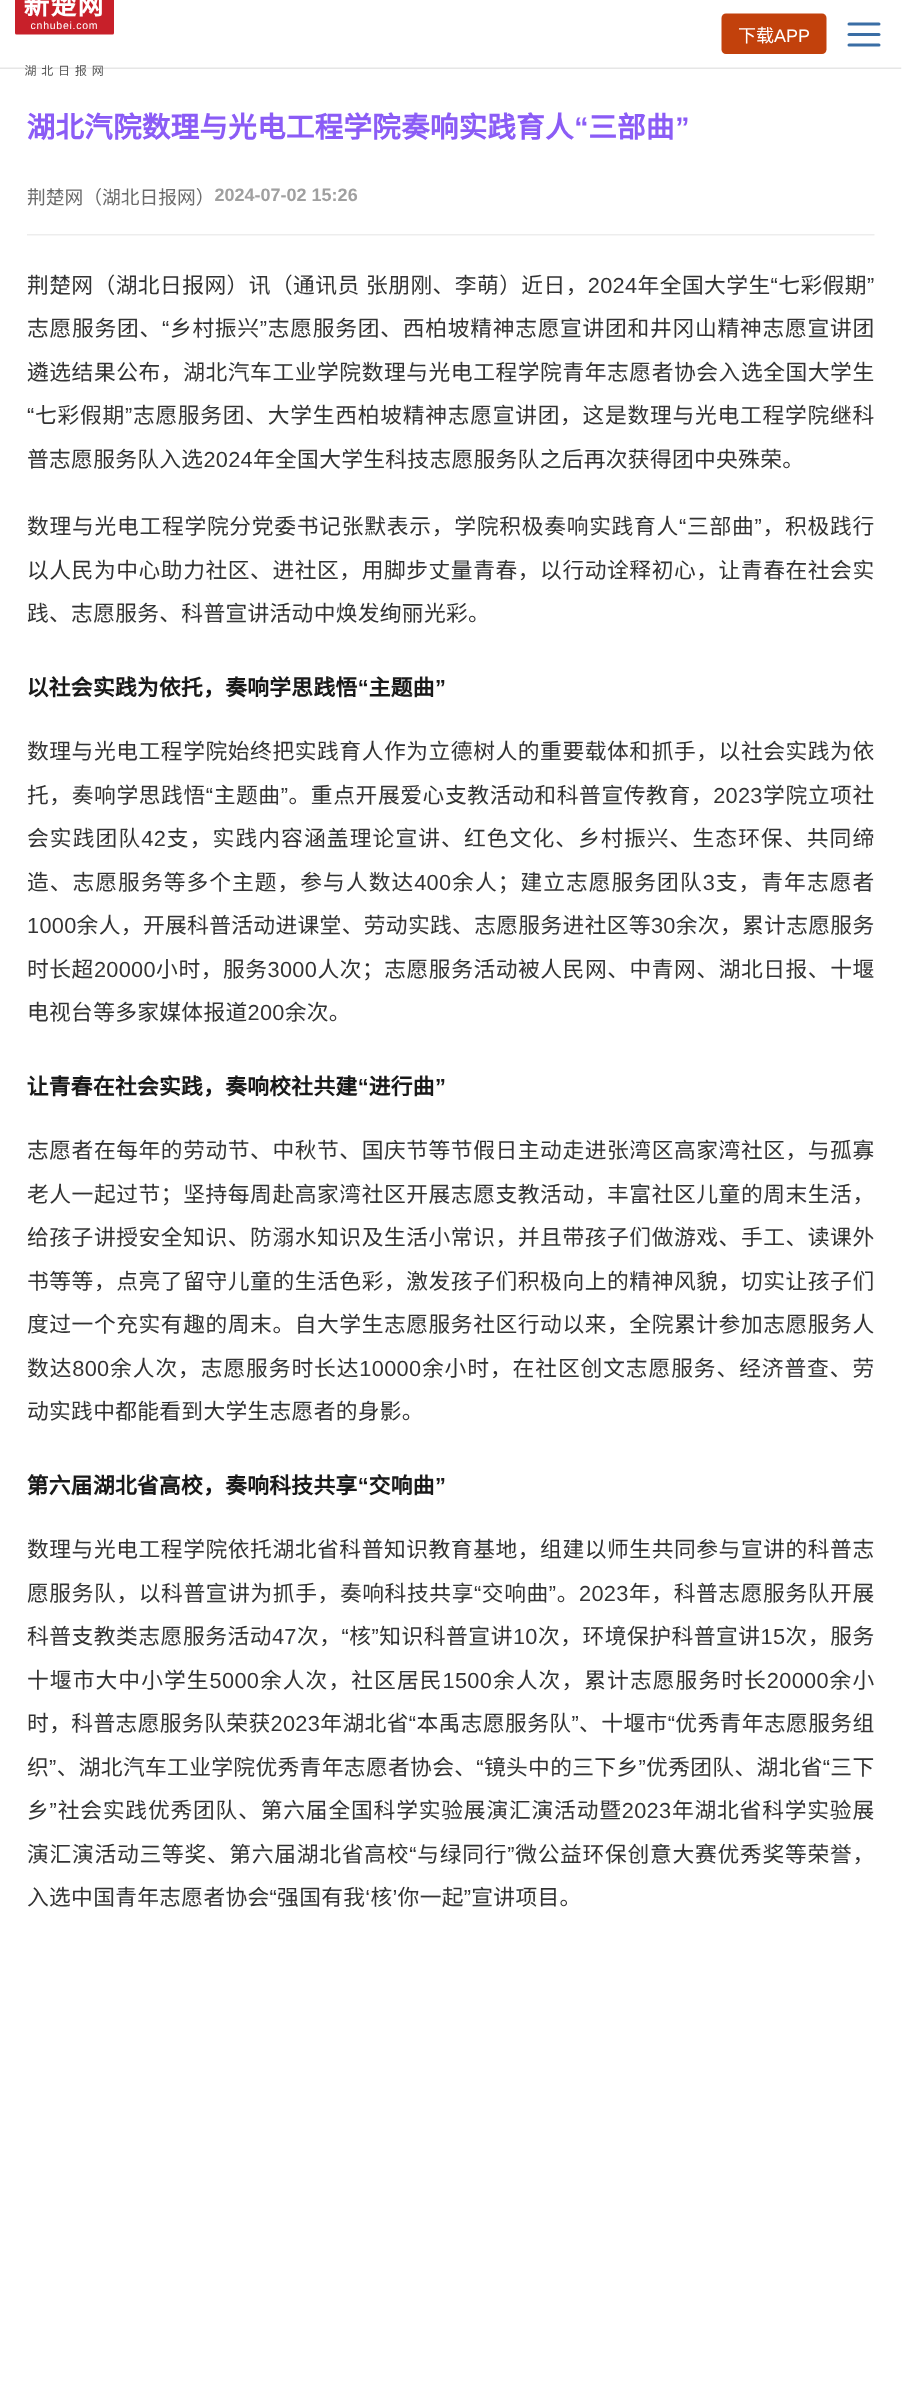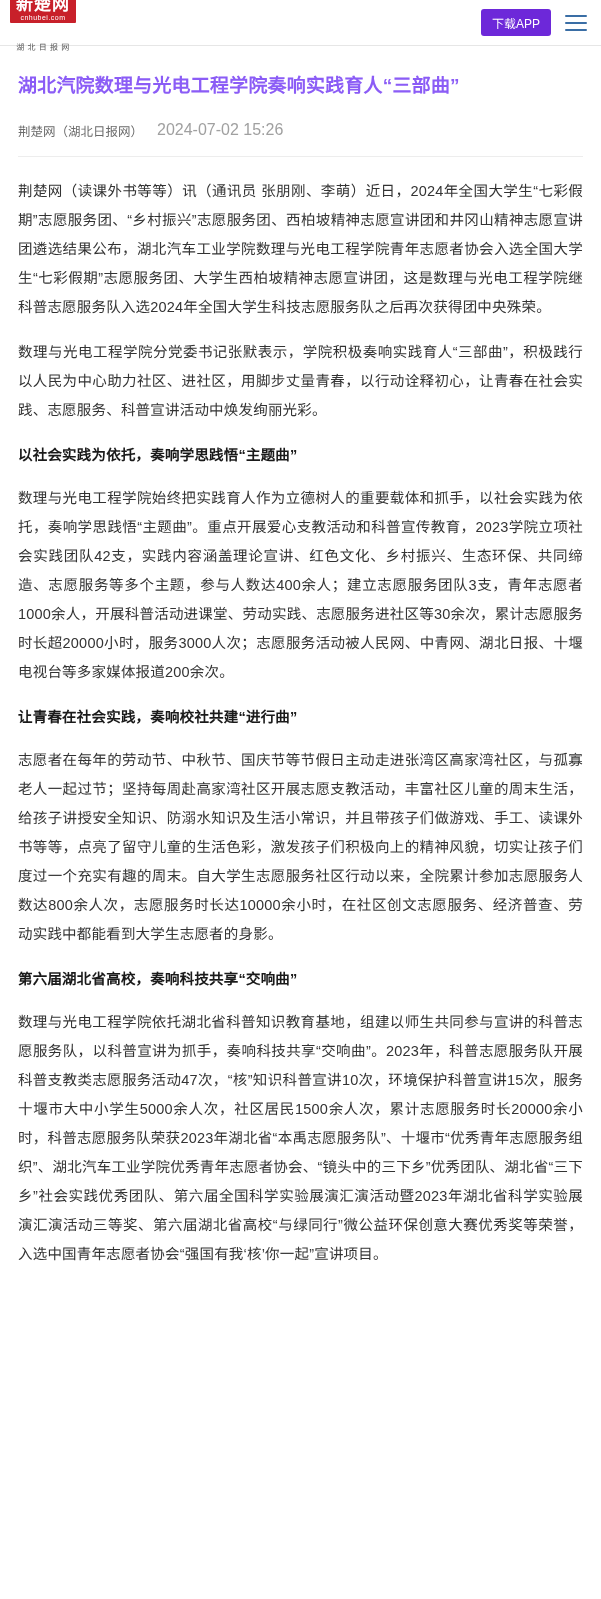--- a/index.html
+++ b/index.html
@@ -66,21 +66,21 @@
     display: flex;
     flex-direction: column;
     align-items: center;
   }
   .header-right {
     display: flex;
     align-items: center;
     gap: 14px;
   }
   .download-btn {
-    background: #6d28d9;
+    background: #c2410c;
     color: #ffffff;
     font-size: 12px;
     padding: 5px 11px;
     border-radius: 3px;
     border: none;
     cursor: pointer;
     white-space: nowrap;
     font-family: "Liberation Sans", "DejaVu Sans", sans-serif;
   }
   .menu-icon {
@@ -107,42 +107,41 @@
     font-size: 19px;
     font-weight: bold;
     color: #8b5cf6;
     line-height: 1.5;
     margin: 4px 0 20px 0;
     letter-spacing: 0.2px;
   }
   .meta {
     display: flex;
     align-items: center;
-    gap: 14px;
     font-size: 12.5px;
     color: #8a8a8a;
     padding-bottom: 16px;
     border-bottom: 1px solid #ededed;
     margin-bottom: 20px;
   }
   .meta .source { color: #6b6b6b; }
-  .meta .time { color: #a0a0a0; font-size: 16px; }
+  .meta .time { color: #a0a0a0; font-size: 12px; font-weight: bold; }
 
   .body-text p {
     font-size: 14.5px;
     line-height: 2.0;
     color: #333;
     margin: 0 0 16px 0;
     text-align: justify;
     letter-spacing: 0.2px;
   }
   .body-text p.subhead {
     font-weight: bold;
     color: #1a1a1a;
-    margin-top: 8px;
+    margin-top: 20px;
     margin-bottom: 14px;
   }
 </style>
 </head>
 <body>
 
 <div class="header">
   <div class="brand">
     <div class="brand-stack">
       <div class="logo-box">
@@ -162,21 +161,21 @@
   </div>
 </div>
 
 <div class="article">
   <h1 class="headline">湖北汽院数理与光电工程学院奏响实践育人“三部曲”</h1>
   <div class="meta">
     <span class="source">荆楚网（湖北日报网）</span>
     <span class="time">2024-07-02 15:26</span>
   </div>
   <div class="body-text">
-      <p>荆楚网（读课外书等等）讯（通讯员 张朋刚、李萌）近日，2024年全国大学生“七彩假期”志愿服务团、“乡村振兴”志愿服务团、西柏坡精神志愿宣讲团和井冈山精神志愿宣讲团遴选结果公布，湖北汽车工业学院数理与光电工程学院青年志愿者协会入选全国大学生“七彩假期”志愿服务团、大学生西柏坡精神志愿宣讲团，这是数理与光电工程学院继科普志愿服务队入选2024年全国大学生科技志愿服务队之后再次获得团中央殊荣。</p>
+      <p>荆楚网（湖北日报网）讯（通讯员 张朋刚、李萌）近日，2024年全国大学生“七彩假期”志愿服务团、“乡村振兴”志愿服务团、西柏坡精神志愿宣讲团和井冈山精神志愿宣讲团遴选结果公布，湖北汽车工业学院数理与光电工程学院青年志愿者协会入选全国大学生“七彩假期”志愿服务团、大学生西柏坡精神志愿宣讲团，这是数理与光电工程学院继科普志愿服务队入选2024年全国大学生科技志愿服务队之后再次获得团中央殊荣。</p>
       <p>数理与光电工程学院分党委书记张默表示，学院积极奏响实践育人“三部曲”，积极践行以人民为中心助力社区、进社区，用脚步丈量青春，以行动诠释初心，让青春在社会实践、志愿服务、科普宣讲活动中焕发绚丽光彩。</p>
       <p class="subhead">以社会实践为依托，奏响学思践悟“主题曲”</p>
       <p>数理与光电工程学院始终把实践育人作为立德树人的重要载体和抓手，以社会实践为依托，奏响学思践悟“主题曲”。重点开展爱心支教活动和科普宣传教育，2023学院立项社会实践团队42支，实践内容涵盖理论宣讲、红色文化、乡村振兴、生态环保、共同缔造、志愿服务等多个主题，参与人数达400余人；建立志愿服务团队3支，青年志愿者1000余人，开展科普活动进课堂、劳动实践、志愿服务进社区等30余次，累计志愿服务时长超20000小时，服务3000人次；志愿服务活动被人民网、中青网、湖北日报、十堰电视台等多家媒体报道200余次。</p>
       <p class="subhead">让青春在社会实践，奏响校社共建“进行曲”</p>
       <p>志愿者在每年的劳动节、中秋节、国庆节等节假日主动走进张湾区高家湾社区，与孤寡老人一起过节；坚持每周赴高家湾社区开展志愿支教活动，丰富社区儿童的周末生活，给孩子讲授安全知识、防溺水知识及生活小常识，并且带孩子们做游戏、手工、读课外书等等，点亮了留守儿童的生活色彩，激发孩子们积极向上的精神风貌，切实让孩子们度过一个充实有趣的周末。自大学生志愿服务社区行动以来，全院累计参加志愿服务人数达800余人次，志愿服务时长达10000余小时，在社区创文志愿服务、经济普查、劳动实践中都能看到大学生志愿者的身影。</p>
       <p class="subhead">第六届湖北省高校，奏响科技共享“交响曲”</p>
       <p>数理与光电工程学院依托湖北省科普知识教育基地，组建以师生共同参与宣讲的科普志愿服务队，以科普宣讲为抓手，奏响科技共享“交响曲”。2023年，科普志愿服务队开展科普支教类志愿服务活动47次，“核”知识科普宣讲10次，环境保护科普宣讲15次，服务十堰市大中小学生5000余人次，社区居民1500余人次，累计志愿服务时长20000余小时，科普志愿服务队荣获2023年湖北省“本禹志愿服务队”、十堰市“优秀青年志愿服务组织”、湖北汽车工业学院优秀青年志愿者协会、“镜头中的三下乡”优秀团队、湖北省“三下乡”社会实践优秀团队、第六届全国科学实验展演汇演活动暨2023年湖北省科学实验展演汇演活动三等奖、第六届湖北省高校“与绿同行”微公益环保创意大赛优秀奖等荣誉，入选中国青年志愿者协会“强国有我‘核’你一起”宣讲项目。</p>
     </div>
 </div>
 

